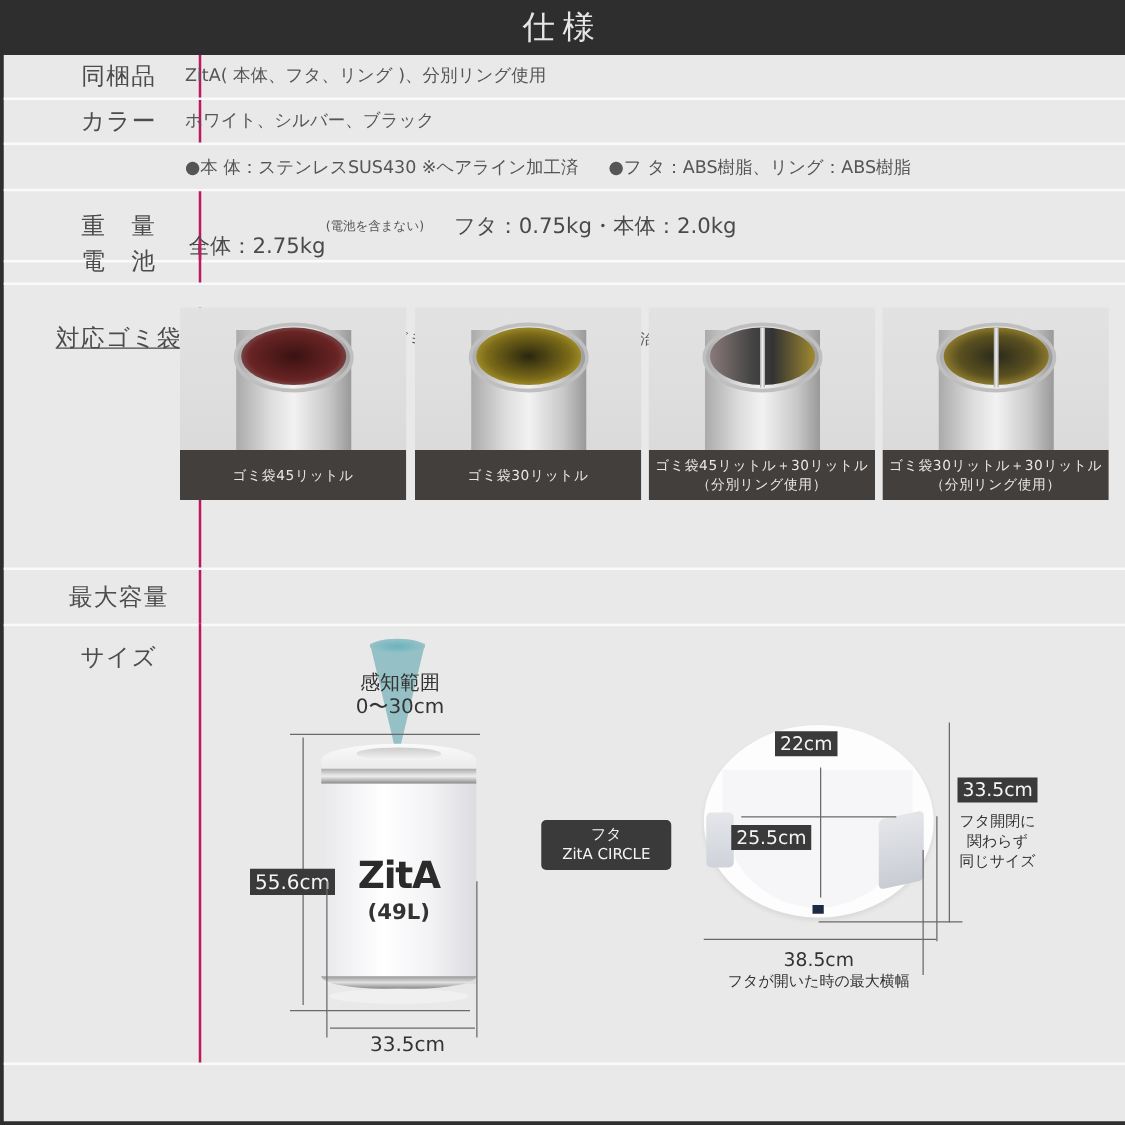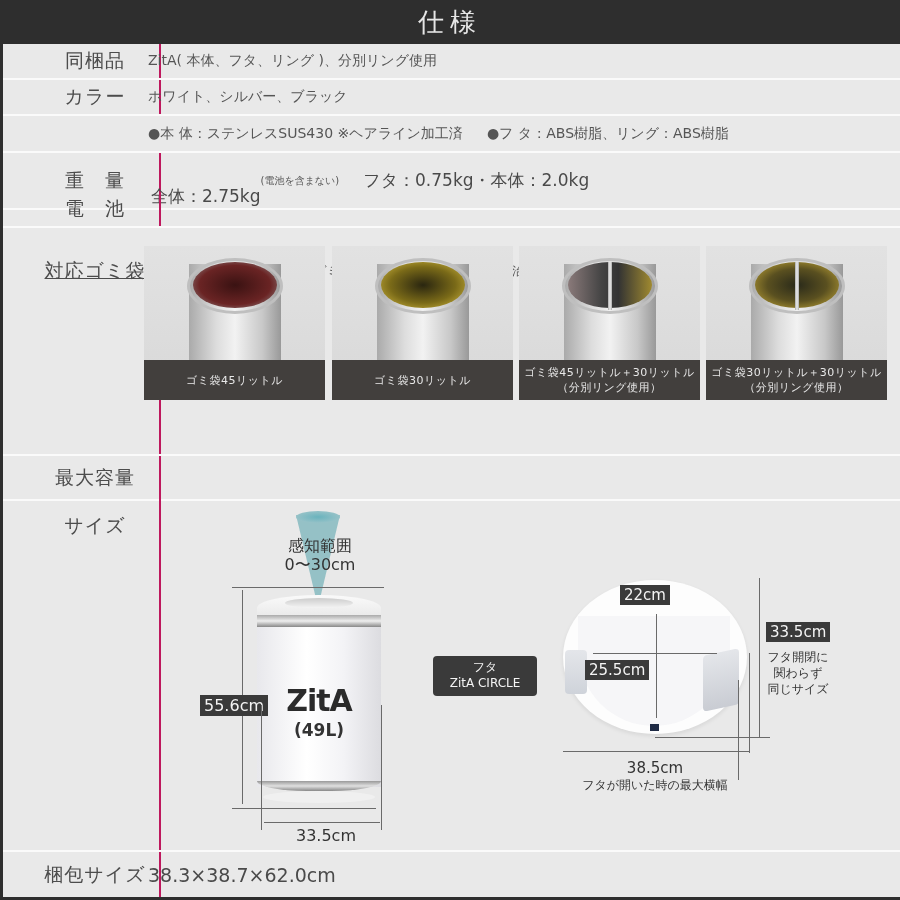--- a/index.html
+++ b/index.html
@@ -83,26 +83,20 @@
     </div>
 
     <div class="row" style="top:412px;height:45px;">
       <div class="label">最大容量</div>
     </div>
 
     <div class="row" style="top:455px;height:353px;">
       <div class="label top" style="padding-top:14px;">サイズ</div>
     </div>
 
-    <div class="row" style="top:808px;height:45px;border-bottom:none;">
-      <div class="label">梱包サイズ</div>
-      <div class="value" style="left:145px;">
-          <span class="big" style="font-size:19px;">38.3×38.7×62.0cm</span>
-        </div>
-    </div>
   </div>
 
   <div class="photos">
     <div class="photo" style="left:0;">
       <div class="cyl">
           <div class="rim"></div>
           <div class="bag" style="background:radial-gradient(#3a1212,#6a2424 60%,#9a9a9a);"></div>
         </div>
       <div class="cap">ゴミ袋45リットル</div>
     </div>

